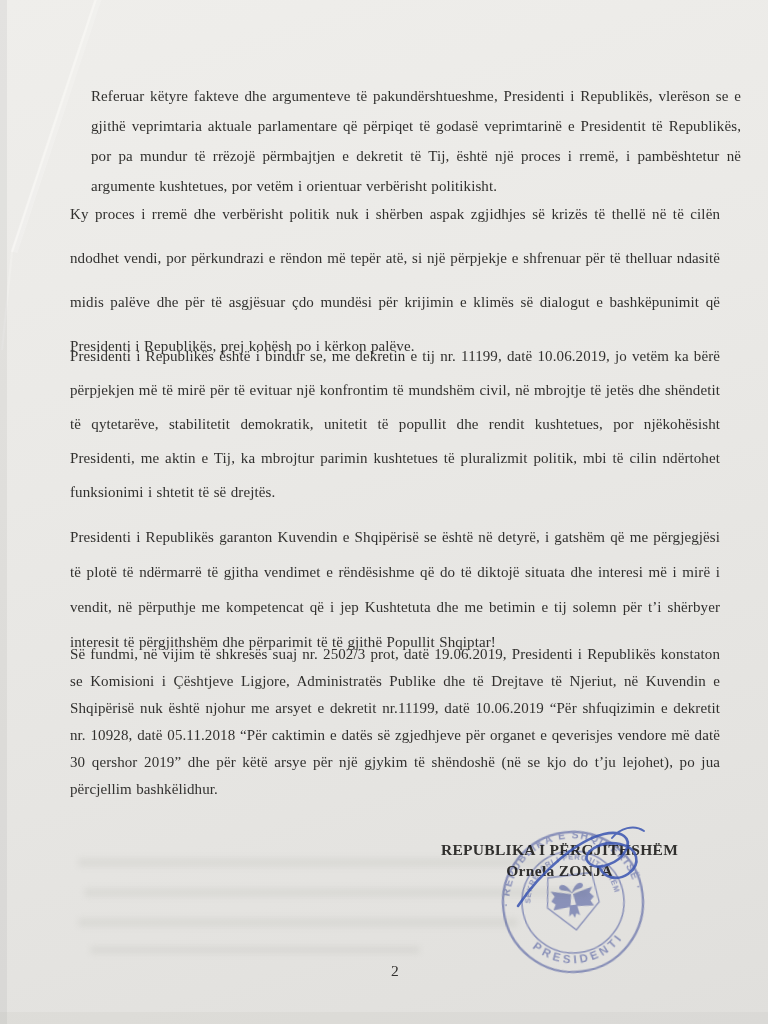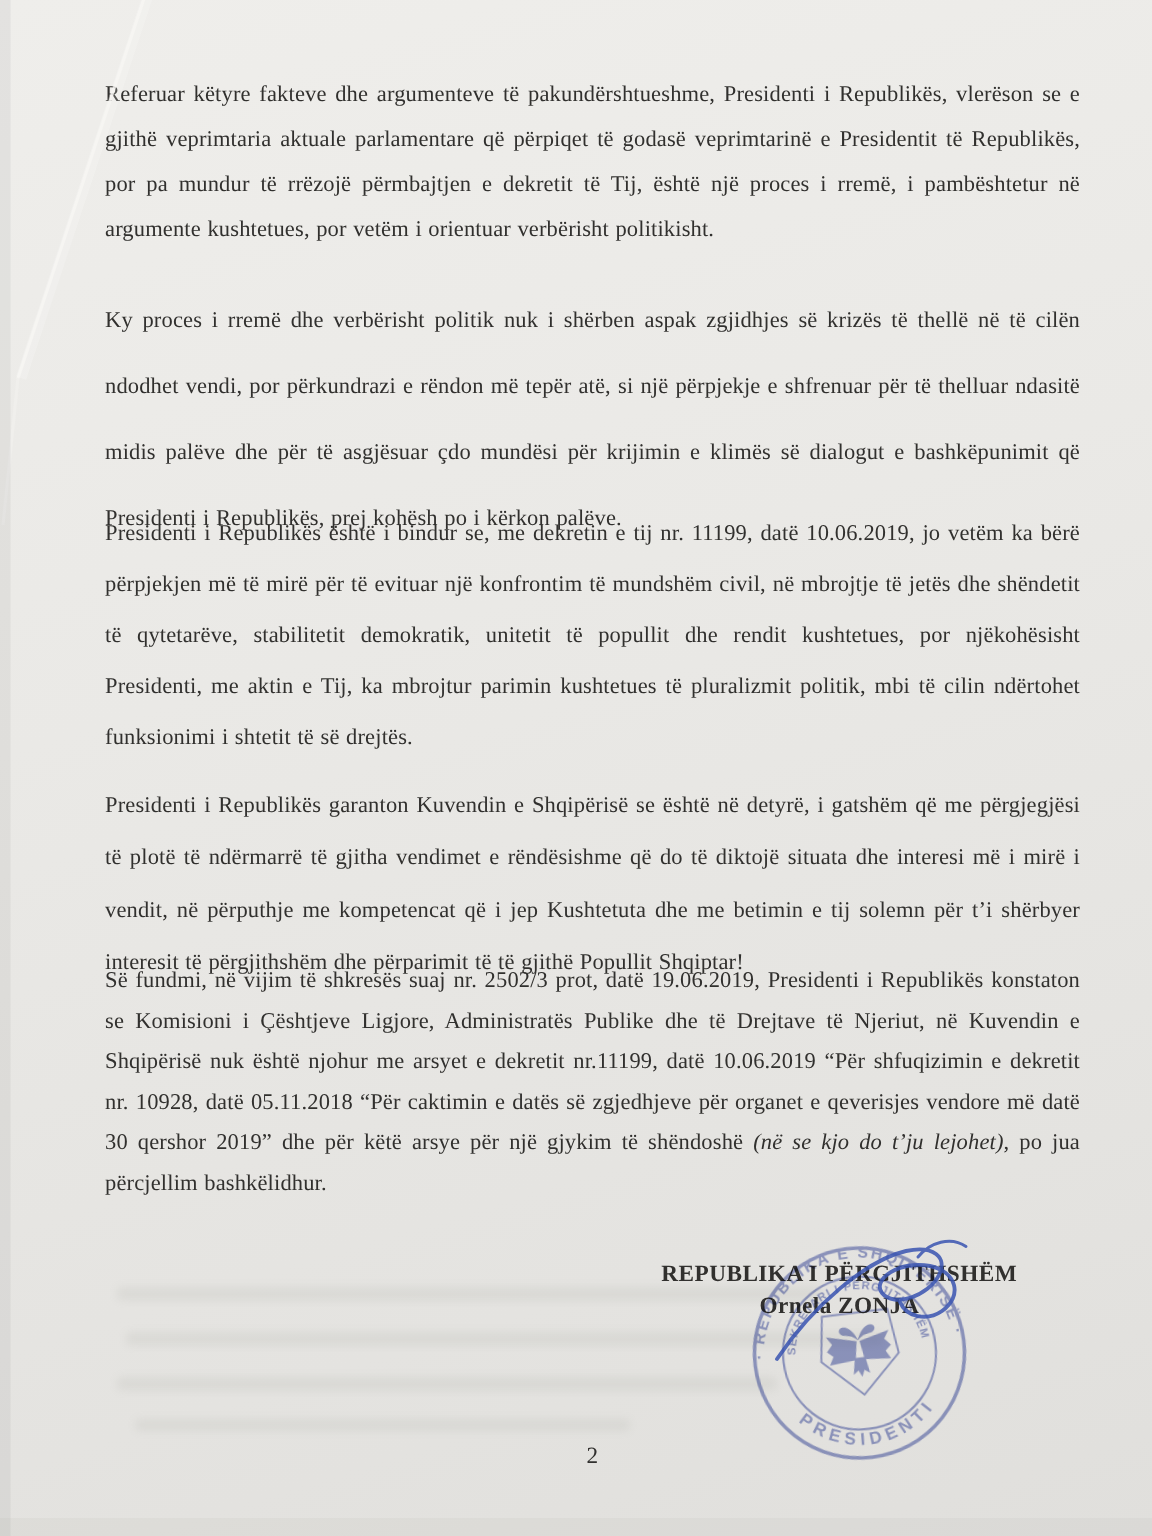--- a/index.html
+++ b/index.html
@@ -14,26 +14,26 @@
   }
   .para {
     position: absolute;
     left: 70px;
     width: 650px;
     text-align: justify;
     font-size: 15px;
     letter-spacing: 0.1px;
     word-spacing: 0.5px;
   }
-  .p1 { top: 48px;  line-height: 30px; }
+  .p1 { top: 81px;  line-height: 30px; margin-left: 21px; }
   .p2 { top: 192px; line-height: 44px; }
   .p3 { top: 339px; line-height: 34px; font-family: Liberation Serif, serif; }
   .p4 { top: 520px; line-height: 35px; }
   .p5 { top: 641px; line-height: 27px; }
-  .italic { font-style: italic; }
+  .italic { }
 
   .sig-block {
     position: absolute;
     top: 841px;
     left: 412px;
     width: 295px;
     text-align: center;
     font-weight: bold;
     z-index: 3;
   }

